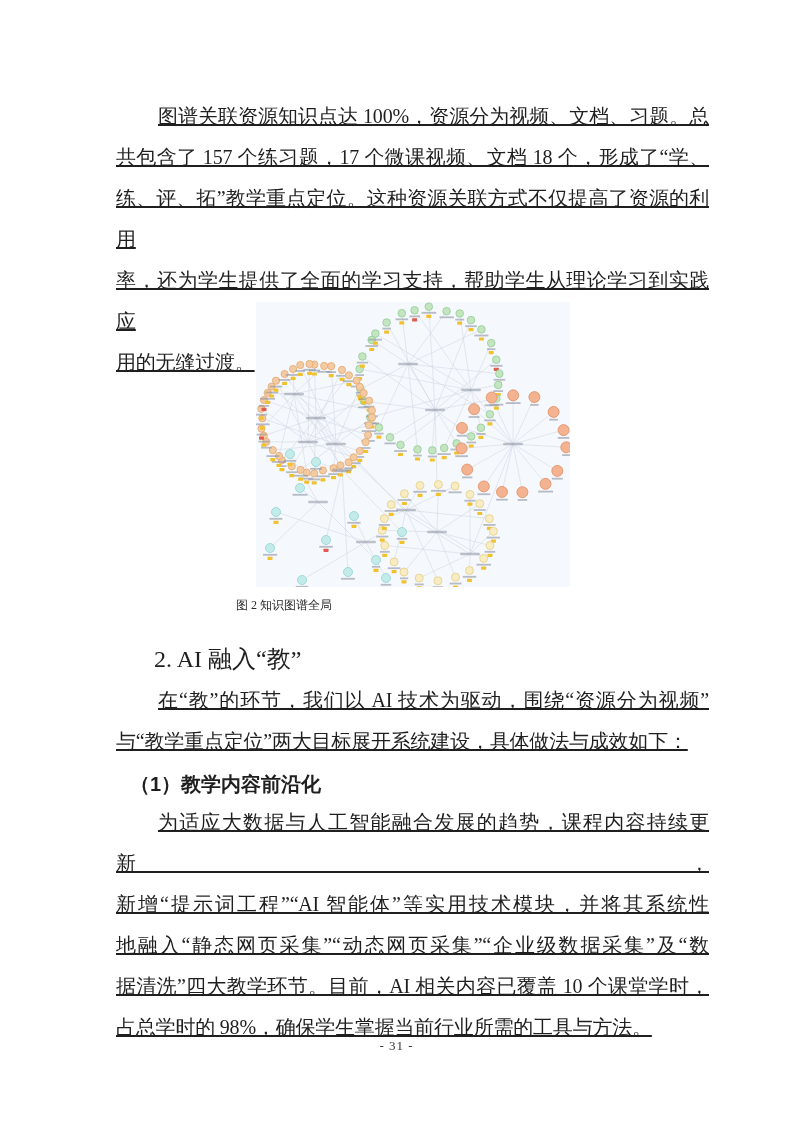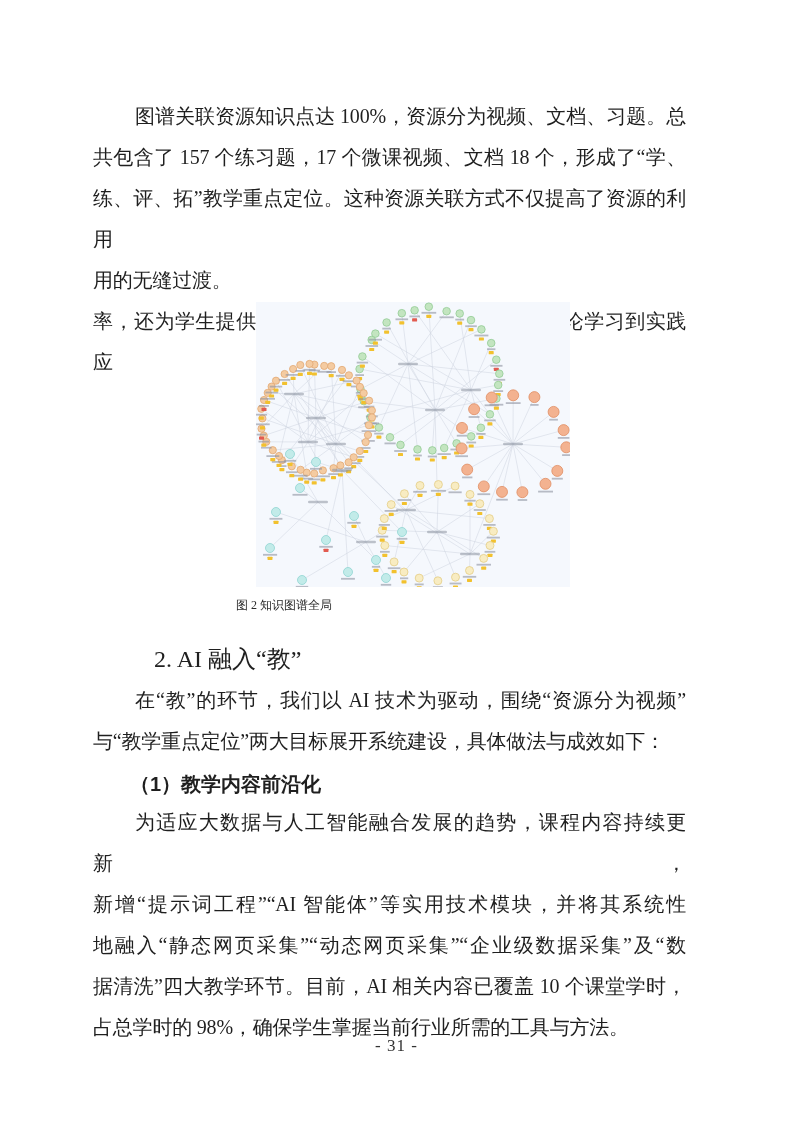--- a/index.html
+++ b/index.html
@@ -5,21 +5,21 @@
   html,body{margin:0;padding:0;background:#e9e9e9;}
   .page{
     position:relative;
     width:793px;height:1122px;
     margin:0 auto;
     background:#ffffff;
     font-family:"Liberation Serif","DejaVu Serif",serif;
     color:#1f1f1f;
     overflow:hidden;
   }
-  .para{position:absolute;left:93px;width:593px;font-size:20px;line-height:41px;letter-spacing:-0.2px;}
+  .para{position:absolute;left:116px;width:593px;font-size:20px;line-height:41px;letter-spacing:-0.2px;text-decoration:underline;}
   .line{white-space:nowrap;}
   .j{text-align:justify;text-align-last:justify;white-space:normal;}
   .indent{text-indent:42px;}
   .p1{top:96px;}
   .figure{
     position:absolute;left:256px;top:302px;width:314px;height:285px;
     overflow:hidden;
   }
   .figure svg{display:block;}
   .caption{
@@ -32,35 +32,35 @@
   }
   .sec2-para{top:680px;}
   .sub-heading{
     position:absolute;left:104px;top:764px;width:593px;
     font-size:20px;line-height:41px;padding-left:26px;box-sizing:border-box;
     font-weight:bold;font-family:"Liberation Sans","DejaVu Sans",sans-serif;
   }
   .sub-para{top:802px;}
   .footer{
     position:absolute;left:0;top:1036px;width:793px;
-    text-align:center;font-size:17px;line-height:20px;color:#333;
+    text-align:center;font-size:13px;line-height:20px;color:#333;
     font-family:"Liberation Serif","DejaVu Serif",serif;letter-spacing:1px;
   }
 </style>
 </head>
 <body>
 
 <div class="page">
 
   <div class="para p1">
     <div class="line indent j">图谱关联资源知识点达 100%，资源分为视频、文档、习题。总</div>
     <div class="line j">共包含了 157 个练习题，17 个微课视频、文档 18 个，形成了“学、</div>
     <div class="line j">练、评、拓”教学重点定位。这种资源关联方式不仅提高了资源的利用</div>
+    <div class="line j">率，还为学生提供了全面的学习支持，帮助学生从理论学习到实践应</div>
     <div class="line">用的无缝过渡。</div>
-    <div class="line j">率，还为学生提供了全面的学习支持，帮助学生从理论学习到实践应</div>
   </div>
 
   <div class="figure" style="background: rgb(245, 248, 253);">
     <svg width="314" height="285" viewBox="0 0 314 285" xmlns="http://www.w3.org/2000/svg">
         <line x1="179" y1="108" x2="172.8" y2="4.7" stroke="#ccd3de" stroke-width="0.5"></line>
         <line x1="152" y1="62" x2="190.6" y2="9.2" stroke="#ccd3de" stroke-width="0.5"></line>
         <line x1="215" y1="88" x2="203.7" y2="11.5" stroke="#ccd3de" stroke-width="0.5"></line>
         <line x1="179" y1="108" x2="215.0" y2="18.1" stroke="#ccd3de" stroke-width="0.5"></line>
         <line x1="152" y1="62" x2="225.4" y2="27.4" stroke="#ccd3de" stroke-width="0.5"></line>
         <line x1="215" y1="88" x2="235.2" y2="41.1" stroke="#ccd3de" stroke-width="0.5"></line>

